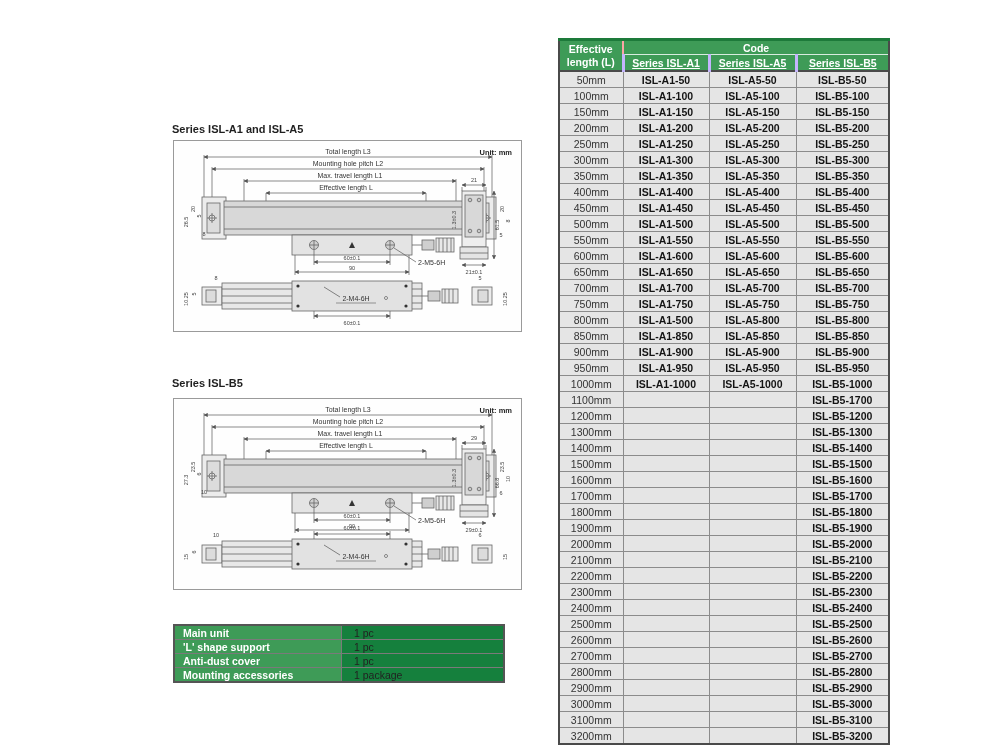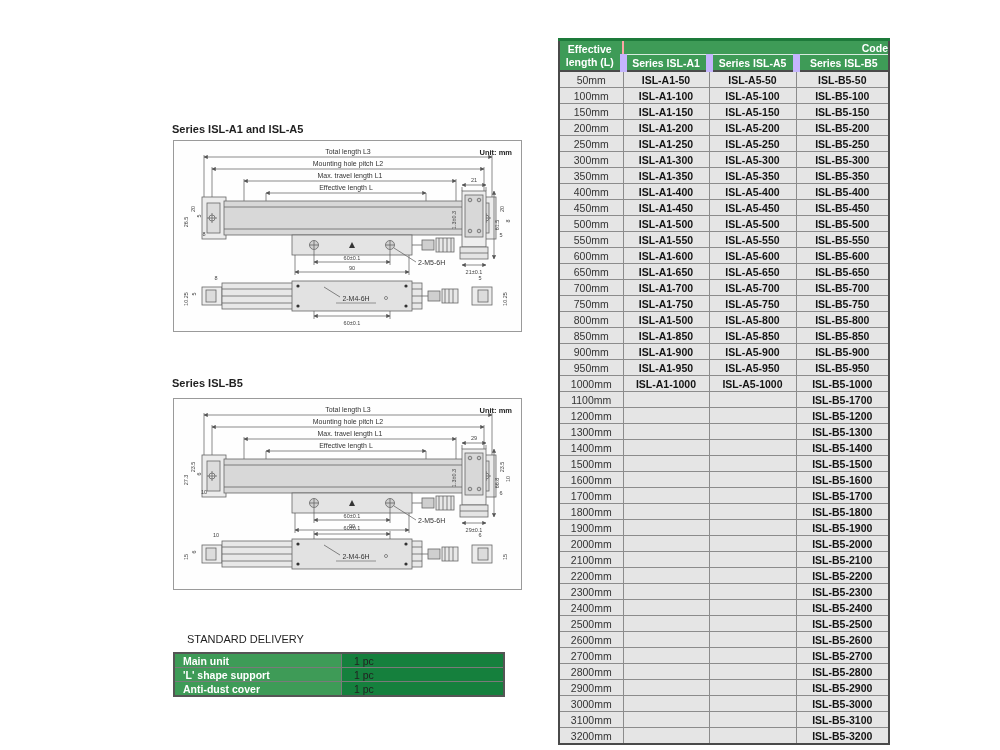--- a/index.html
+++ b/index.html
@@ -12,31 +12,31 @@
   #title-b{left:172px;top:377px;}
   .diag-box{position:absolute;width:347px;height:190px;border:1px solid #9a9a9a;background:#fefefe;text-align:center;}
   #diag-a{left:173px;top:140px;}
   #diag-b{left:173px;top:398px;}
   .diag-box svg{display:block;width:100%;height:100%;}
   .dimtxt{fill:#333;font-size:7px;font-family:"Liberation Sans",sans-serif;}
   .tiny{fill:#444;font-size:5.5px;font-family:"Liberation Sans",sans-serif;}
   .unit{fill:#222;font-size:7.5px;font-weight:bold;font-family:"Liberation Sans",sans-serif;}
 
   .sd-title{position:absolute;left:187px;top:633px;font-size:11px;font-weight:normal;color:#1f1f1f;}
-  table.sd{position:absolute;left:173px;top:652px;width:332px;border-collapse:collapse;
+  table.sd{position:absolute;left:173px;top:624px;width:332px;border-collapse:collapse;
            table-layout:fixed;border:2px solid #555;padding-left:30px;}
   table.sd td{border:1px solid #7a7a7a;height:13px;font-size:10.5px;padding:0 0 0 8px;vertical-align:middle;}
   table.sd td.item{background:#3e9b57;color:#ffffff;font-weight:bold;width:158px;}
   table.sd td.qty{background:#15803d;color:#222;padding-left:12px;}
 
   table.codes{position:absolute;left:558px;top:38px;width:330px;border-collapse:collapse;
               table-layout:fixed;border:2px solid #4a4a4a;border-top:3px solid #1d7a3a;}
   table.codes th{background:#3e9b57;color:#ffffff;font-weight:bold;font-size:10.5px;padding:0;}
-  table.codes th.grp{height:13px;border-bottom:1px solid #d8ecdf;text-align:right;}
-  table.codes th.ser{height:15px;border-left:7px solid #c4b5fd;}
+  table.codes th.grp{height:13px;border-bottom:1px solid #d8ecdf;}
+  table.codes th.ser{height:15px;border-left:3px solid #c4b5fd;text-decoration:underline;}
   table.codes th.eff{border-right:2px solid #fca5a5;line-height:1.15;font-size:10.5px;}
   table.codes thead{border-bottom:2px solid #4a4a4a;}
   table.codes td{background:#e5e5e5;border:1px solid #8b8b8b;height:15px;
                  text-align:center;font-size:10.5px;padding:0;vertical-align:middle;}
   table.codes td.len{color:#333;font-weight:normal;}
   table.codes td.code{color:#141414;font-weight:bold;}
 </style>
 </head>
 <body>
 
@@ -350,20 +350,24 @@
           <td class="item">'L' shape support</td>
           <td class="qty">1 pc</td>
         </tr>
 
         <tr>
           <td class="item">Anti-dust cover</td>
           <td class="qty">1 pc</td>
         </tr>
 
 
+        <tr>
+          <td class="item">Mounting accessories</td>
+          <td class="qty">1 package</td>
+        </tr>
       </tbody>
   </table>
 
   <table class="codes">
     <colgroup>
       <col style="width:64px">
         <col style="width:86px">
         <col style="width:87px">
         <col style="width:93px">
     </colgroup>

